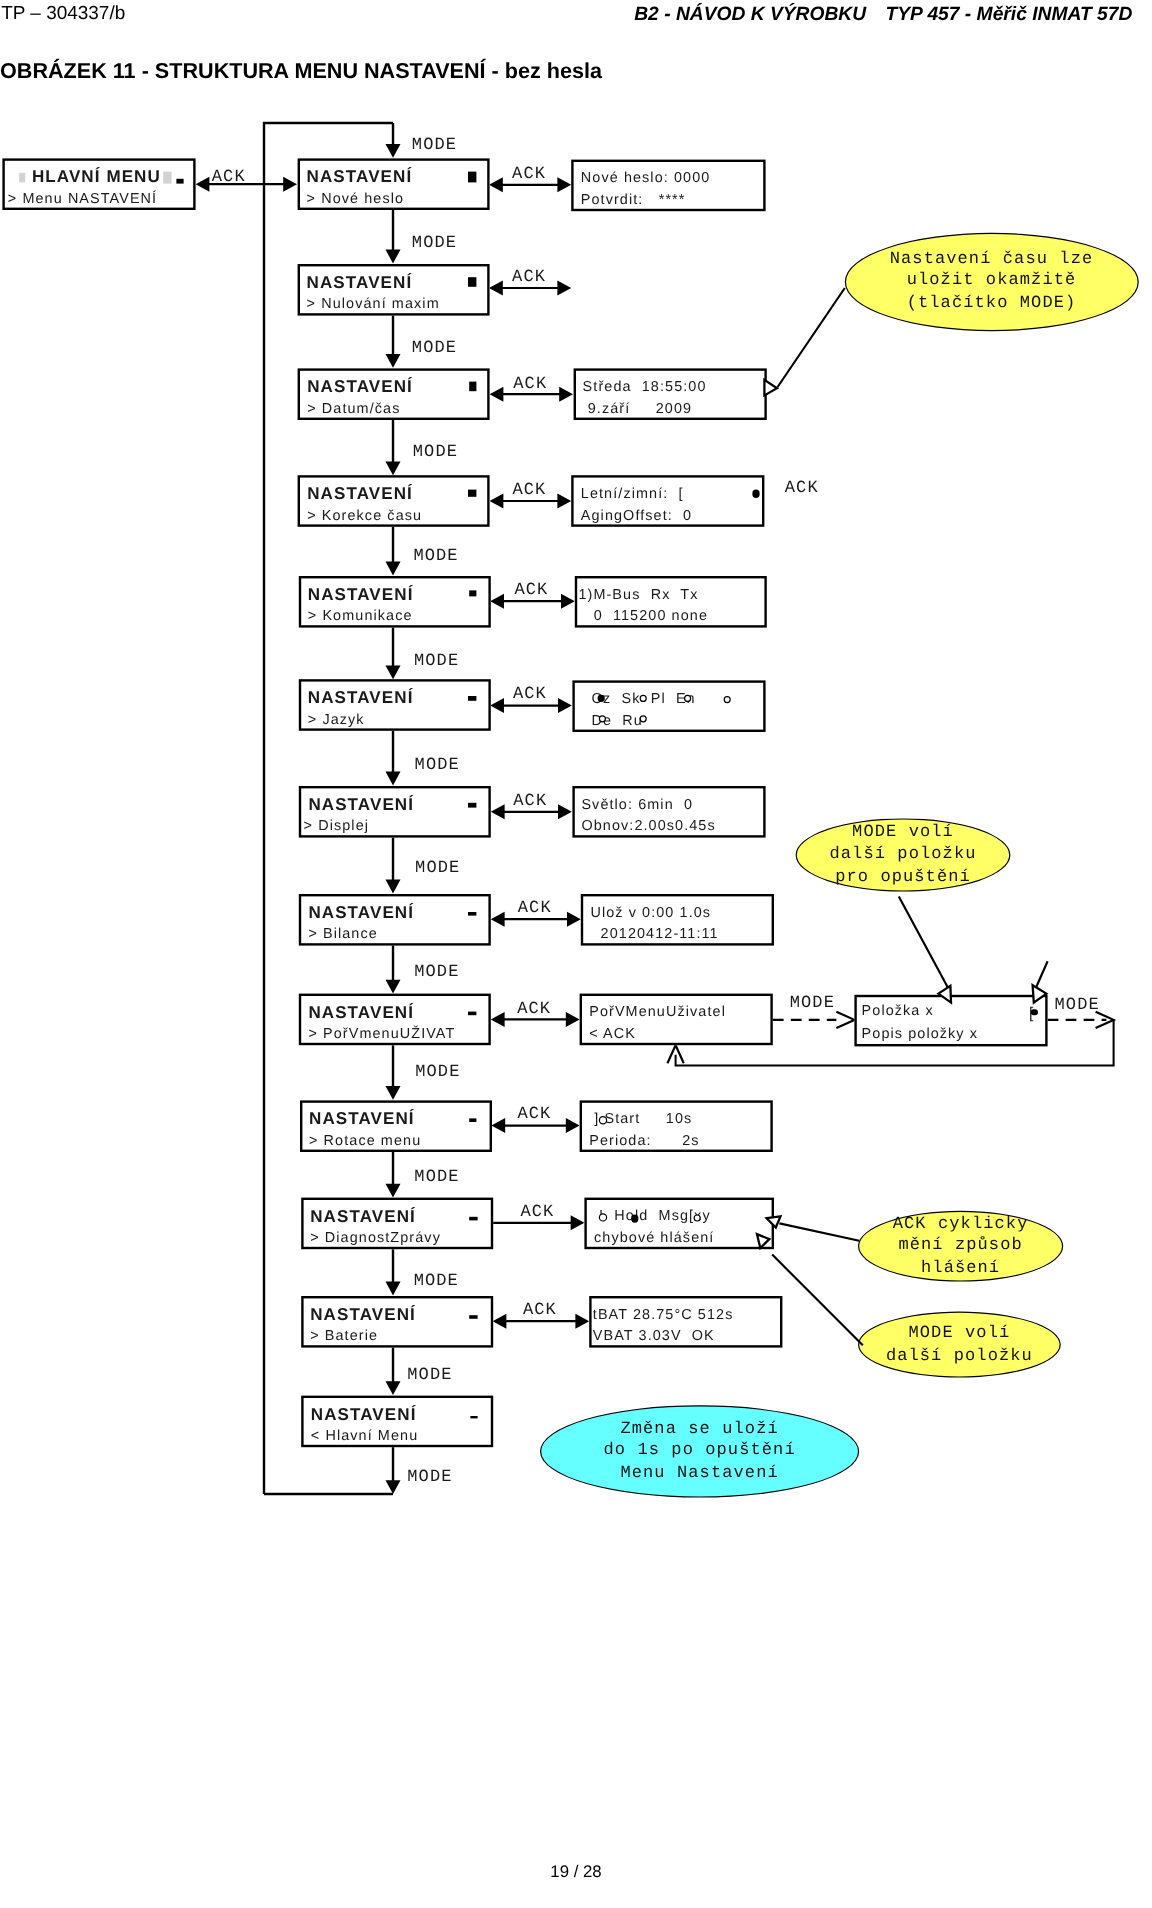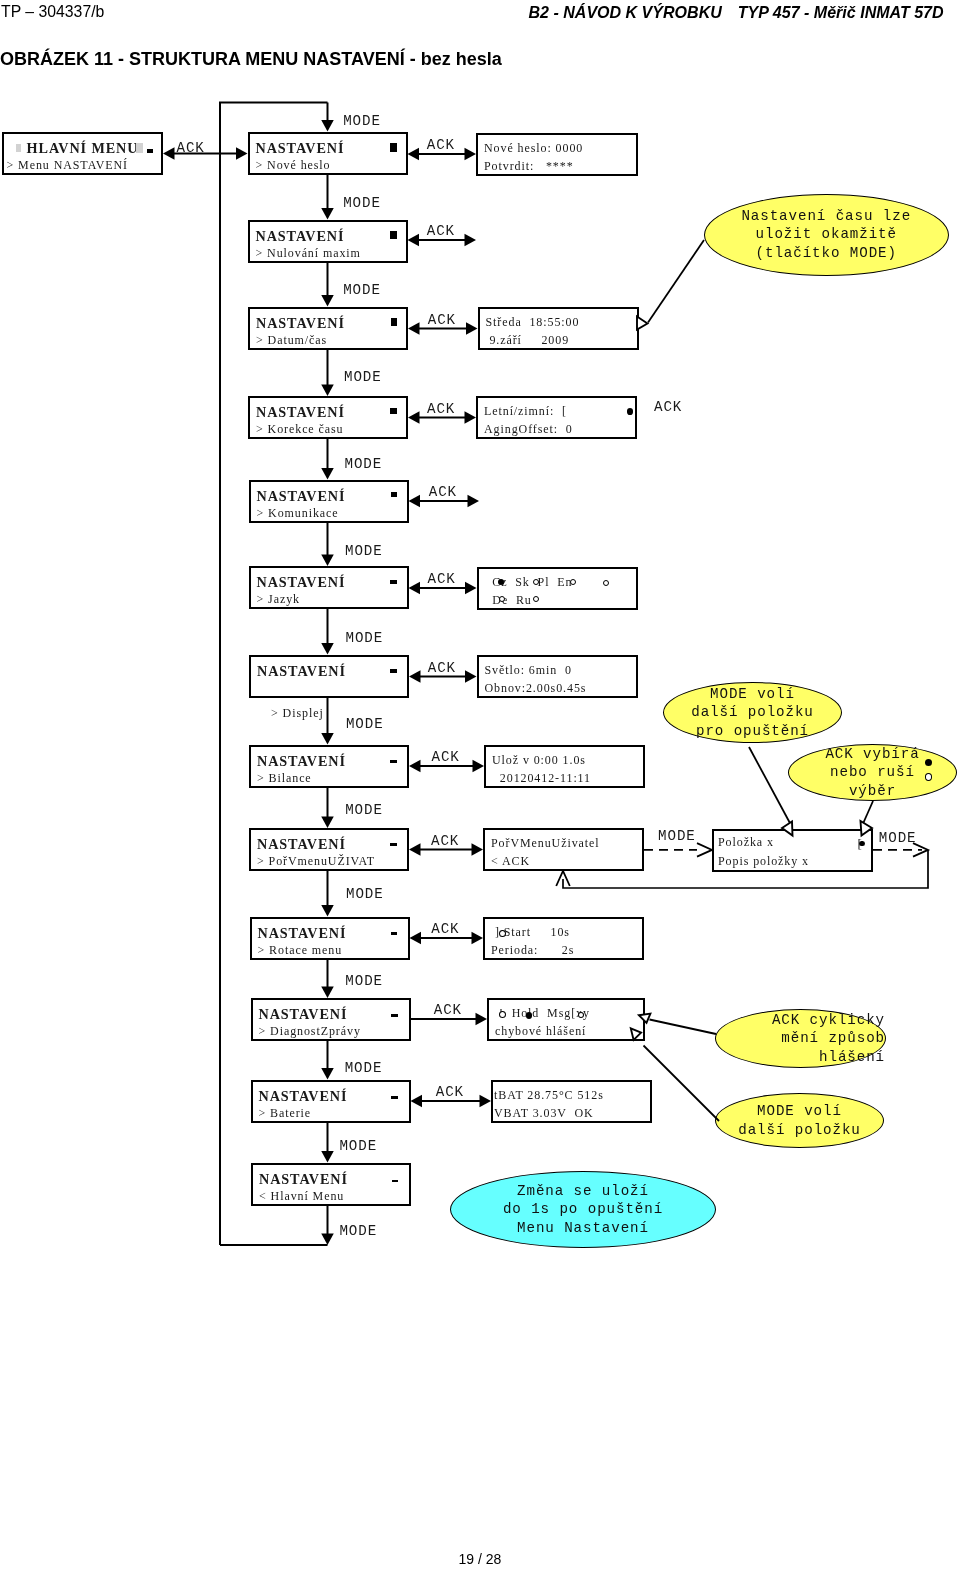--- a/index.html
+++ b/index.html
@@ -6,21 +6,21 @@
   body{width:960px;height:1590px;position:relative;overflow:hidden;
        font-family:"Liberation Sans",sans-serif;}
   #page{position:absolute;left:0;top:0;width:960px;height:1590px;}
   .hdr-left{position:absolute;left:1px;top:2.5px;font-size:15.8px;color:#000;white-space:pre;}
   .hdr-right{position:absolute;left:528.5px;top:2.5px;font-size:16.05px;font-weight:bold;font-style:italic;color:#000;white-space:pre;}
   .fig-title{position:absolute;left:0px;top:49px;font-size:18px;font-weight:bold;color:#000;white-space:pre;}
   .pg-footer{position:absolute;left:0;top:1551px;width:960px;text-align:center;font-size:14px;color:#000;}
   svg.diagram{position:absolute;left:0;top:0;width:960px;height:1590px;overflow:visible;}
   svg.overlay{pointer-events:none;}
   .box{position:absolute;box-sizing:border-box;border:2px solid #000;background:#fff;}
-  .mono{font-family:Liberation Serif, serif;white-space:pre;color:#1a1a1a;}
+  .mono{font-family:Liberation Sans, sans-serif;white-space:pre;color:#1a1a1a;}
   .t1{position:absolute;font-size:14.2px;letter-spacing:0.91px;font-weight:bold;}
   .t2{position:absolute;font-size:12px;letter-spacing:0.91px;}
   .sq{position:absolute;background:#000;}
   .sqg{position:absolute;background:#d2d2d2;}
   .circ{position:absolute;border-radius:50%;box-sizing:border-box;}
   .circ.f{background:#000;}
   .circ.h{border:1.7px solid #000;background:#fff;}
   .edge-lbl{position:absolute;font-family:"Liberation Mono",monospace;font-size:14.2px;letter-spacing:0.91px;color:#1a1a1a;white-space:pre;}
   .callout{position:absolute;box-sizing:border-box;border:1.8px solid #000;border-radius:50%;
            display:flex;flex-direction:column;align-items:center;justify-content:center;
@@ -173,21 +173,21 @@
       <span class="mono t2" style="left:6px;top:24.3px;">&gt; Komunikace</span>
     </div>
 <div class="box" style="left:248.5px;top:566px;width:160px;height:43px;">
       <span class="mono t1" style="left:6px;top:6px;">NASTAVENÍ</span>
       <span class="sq" style="left:139.8px;top:11.6px;width:6.6px;height:4.0px;"></span>
       <span class="mono t2" style="left:6px;top:24.3px;">&gt; Jazyk</span>
     </div>
 <div class="box" style="left:249px;top:654.5px;width:160px;height:43px;">
       <span class="mono t1" style="left:6px;top:6px;">NASTAVENÍ</span>
       <span class="sq" style="left:139.3px;top:12.6px;width:6.7px;height:3.6px;"></span>
-      <span class="mono t2" style="left:20px;top:24.3px;margin-top:25px;">&gt; Displej</span>
+      <span class="mono t2" style="left:2px;top:24.3px;">&gt; Displej</span>
     </div>
 <div class="box" style="left:249px;top:744.5px;width:160px;height:43px;">
       <span class="mono t1" style="left:6px;top:6px;">NASTAVENÍ</span>
       <span class="sq" style="left:139.2px;top:13.1px;width:6.6px;height:3.3px;"></span>
       <span class="mono t2" style="left:6px;top:24.3px;">&gt; Bilance</span>
     </div>
 <div class="box" style="left:249px;top:828px;width:160px;height:43px;">
       <span class="mono t1" style="left:6px;top:6px;">NASTAVENÍ</span>
       <span class="sq" style="left:139.2px;top:13.4px;width:6.5px;height:3.1px;"></span>
       <span class="mono t2" style="left:6px;top:24.3px;">&gt; PořVmenuUŽIVAT</span>
@@ -217,20 +217,24 @@
       <span class="mono t2" style="left:6px;top:24.3px;">Potvrdit:   ****</span>
     </div>
 <div class="box" style="left:477.5px;top:307px;width:161px;height:43px;">
       <span class="mono t2" style="left:6px;top:6px;">Středa  18:55:00</span>
       <span class="mono t2" style="left:6px;top:24.3px;"> 9.září     2009</span>
     </div>
 <div class="box" style="left:476px;top:396px;width:161px;height:43px;text-align:right;">
       <span class="mono t2" style="left:6px;top:6px;">Letní/zimní:  [</span>
       <span class="mono t2" style="left:6px;top:24.3px;">AgingOffset:  0</span>
       <span class="circ f" style="left:148.5px;top:10.2px;width:6.2px;height:6.4px;"></span>
+    </div>
+<div class="box" style="left:479px;top:479.5px;width:160px;height:43px;">
+      <span class="mono t2" style="left:1px;top:6px;">1)M-Bus  Rx  Tx</span>
+      <span class="mono t2" style="left:1px;top:24.3px;">   0  115200 none</span>
     </div>
 <div class="box" style="left:476.5px;top:566.5px;width:161px;height:43px;">
       <span class="mono t2" style="left:6px;top:6px;">  Cz  Sk  Pl  En</span>
       <span class="mono t2" style="left:6px;top:24.3px;">  De  Ru</span>
       <span class="circ f" style="left:19.6px;top:10.3px;width:5.8px;height:5.8px;"></span>
       <span class="circ h" style="left:54.8px;top:10.0px;width:6.2px;height:6.2px;"></span>
       <span class="circ h" style="left:91.4px;top:10.0px;width:6.2px;height:6.2px;"></span>
       <span class="circ h" style="left:124.5px;top:11.0px;width:6.2px;height:6.2px;"></span>
       <span class="circ h" style="left:20.1px;top:27.1px;width:6.2px;height:6.2px;"></span>
       <span class="circ h" style="left:54.8px;top:27.1px;width:6.2px;height:6.2px;"></span>
@@ -264,22 +268,21 @@
       <span class="mono t2" style="left:1px;top:24.3px;">VBAT 3.03V  OK</span>
     </div>
 <div class="box" style="left:712px;top:829px;width:161px;height:43px;">
       <span class="mono t2" style="left:4px;top:4px;">Položka x</span>
       <span class="mono t2" style="left:143.5px;top:5px;font-size:13px;">[</span>
       <span class="circ f" style="left:145.3px;top:9.5px;width:5.6px;height:5.9px;"></span>
       <span class="mono t2" style="left:4px;top:23px;">Popis položky x</span>
     </div>
 <div class="callout" style="left:703.5px;top:193.5px;width:245.5px;height:82px;background:#ffff66;"><span>Nastavení času lze</span><span>uložit okamžitě</span><span>(tlačítko MODE)</span></div>
 <div class="callout" style="left:663px;top:682px;width:179px;height:61px;background:#ffff66;"><span>MODE volí</span><span>další položku</span><span>pro opuštění</span></div>
-<div class="callout" style="left:788px;top:744px;width:169px;height:57px;background:#ffff66;"><span>ACK vybírá</span><span>nebo ruší</span><span>výběr</span><span class="circ f" style="left:135.9px;top:13.8px;width:7.1px;height:7.1px;"></span><span class="circ h" style="left:135.9px;top:28.4px;width:7.2px;height:7.5px;"></span></div>
-<div class="callout" style="left:715px;top:1009px;width:171px;height:59px;background:#ffff66;align-items:flex-end;"><span>ACK cyklicky</span><span>mění způsob</span><span>hlášení</span></div>
+<div class="callout" style="left:715px;top:1009px;width:171px;height:59px;background:#ffff66;"><span>ACK cyklicky</span><span>mění způsob</span><span>hlášení</span></div>
 <div class="callout" style="left:715px;top:1093px;width:169px;height:55px;background:#ffff66;"><span>MODE volí</span><span>další položku</span></div>
 <div class="callout" style="left:450px;top:1171px;width:266px;height:77px;background:#66ffff;"><span>Změna se uloží</span><span>do 1s po opuštění</span><span>Menu Nastavení</span></div>
 <svg class="diagram overlay" viewBox="0 0 960 1590">
 <line x1="704" y1="240" x2="648" y2="322.5" stroke="#000" stroke-width="1.8"></line>
 <polygon points="647.5,323.5 637,316.5 637,329.5" fill="#fff" stroke="#000" stroke-width="1.9" stroke-linejoin="miter"></polygon>
 <line x1="749" y1="747" x2="791" y2="825" stroke="#000" stroke-width="1.8"></line>
 <polygon points="782,828 792,821.5 792.5,835.5" fill="#fff" stroke="#000" stroke-width="1.9" stroke-linejoin="miter"></polygon>
 <line x1="873" y1="801" x2="862" y2="826" stroke="#000" stroke-width="1.8"></line>
 <polygon points="872,828 860.5,821 861.5,835.5" fill="#fff" stroke="#000" stroke-width="1.9" stroke-linejoin="miter"></polygon>
 <line x1="716" y1="1034" x2="649.5" y2="1019.5" stroke="#000" stroke-width="1.8"></line>

